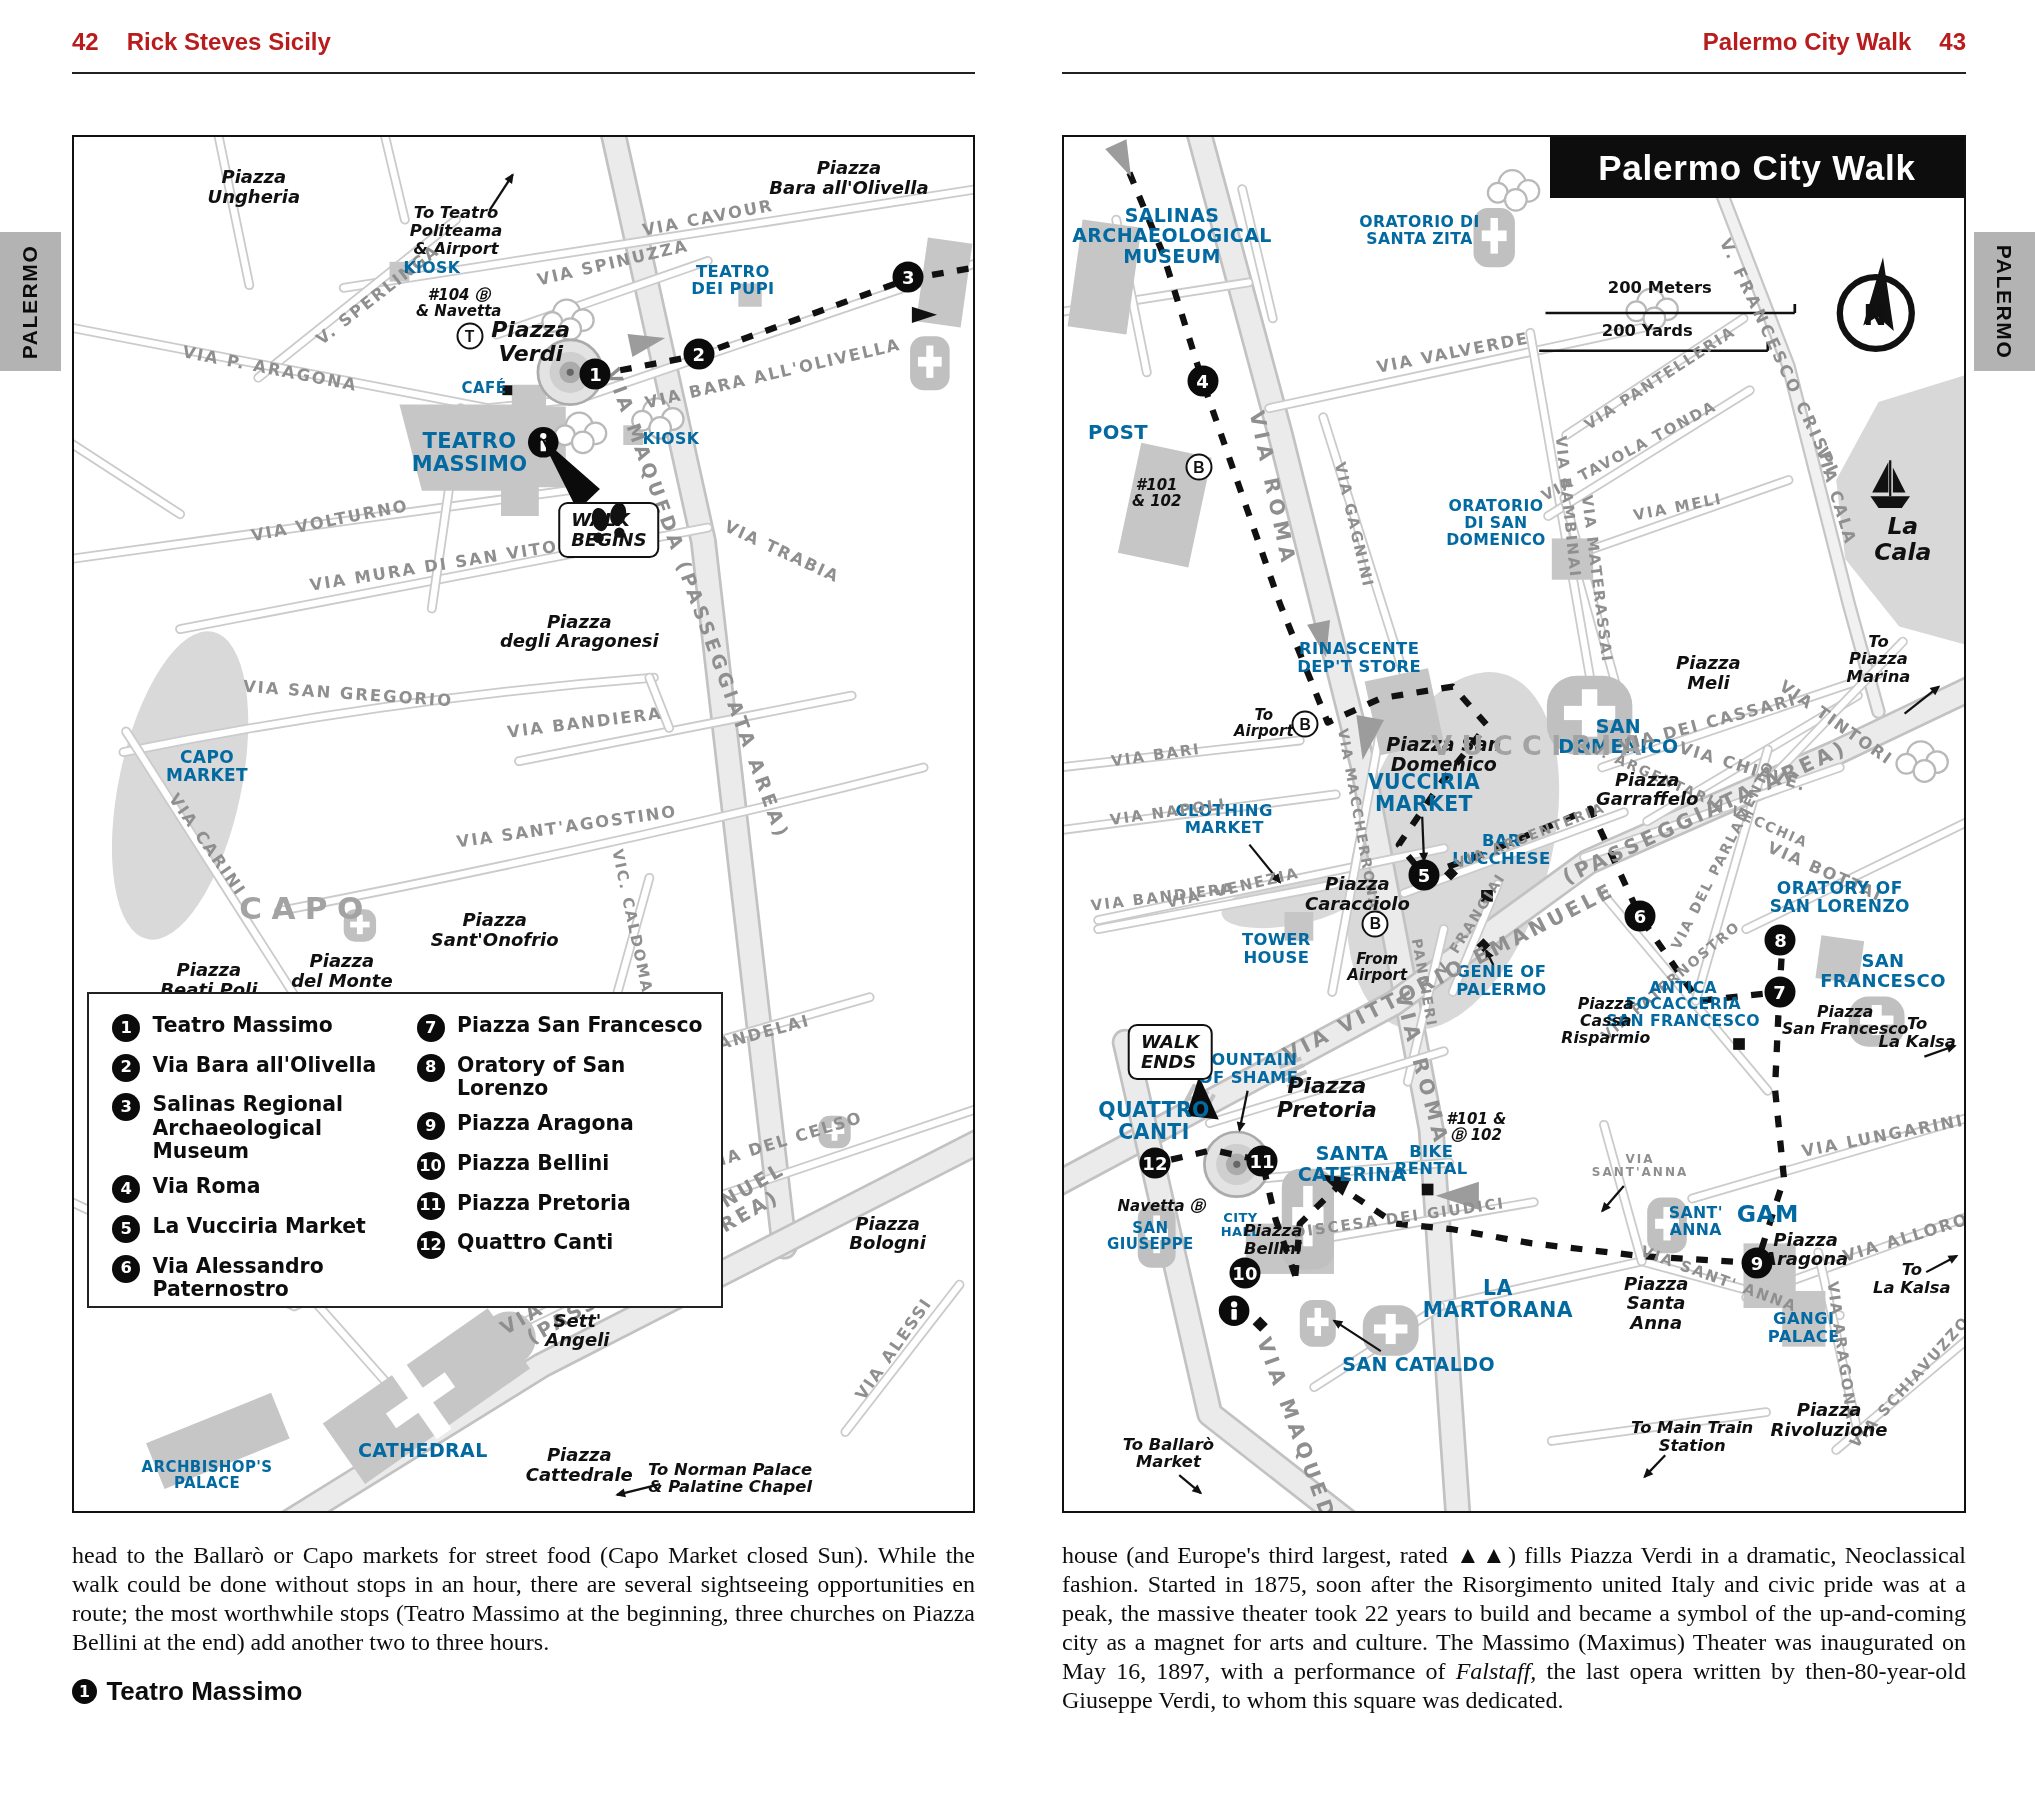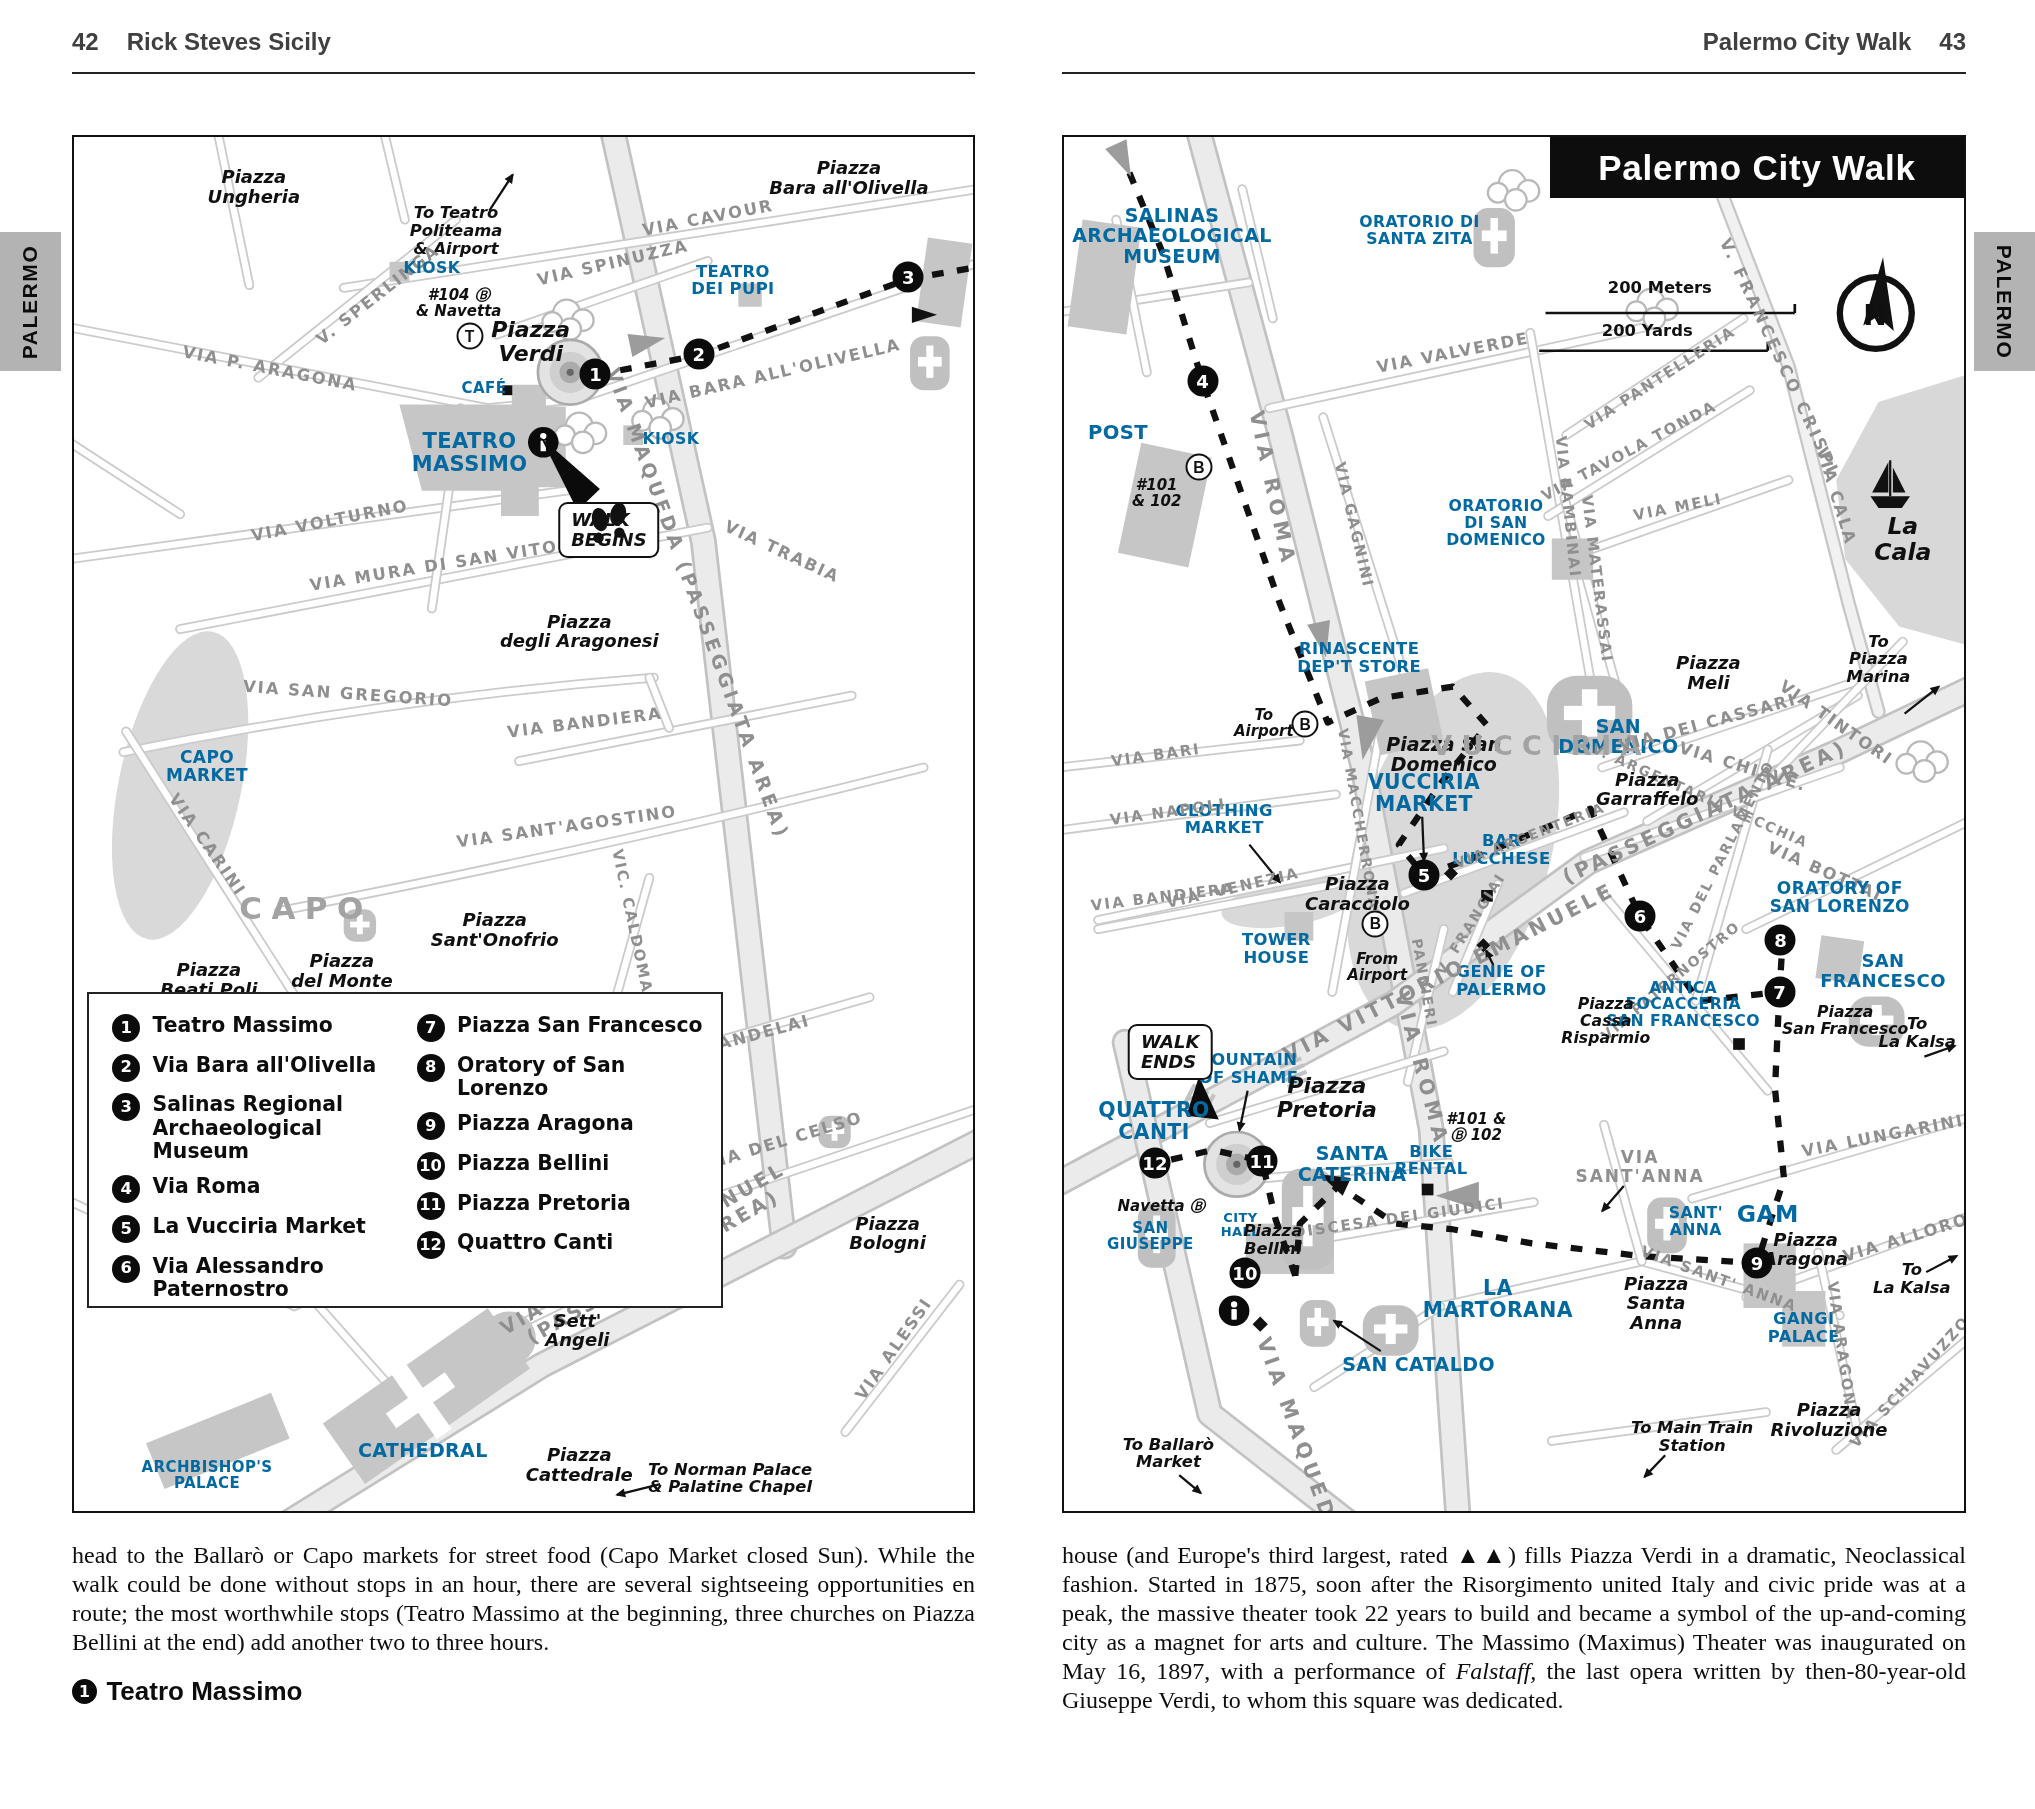--- a/index.html
+++ b/index.html
@@ -1,20 +1,20 @@
 <!DOCTYPE html>
 <html style="font-size:12.5px"><head>
 <meta charset="utf-8">
 <style>
   html,body{margin:0;padding:0;background:#777;}
   .page{position:relative;width:2035px;height:1809px;background:#ffffff;overflow:hidden;
         font-family:"Liberation Sans",sans-serif;}
   
   .hdr{position:absolute;top:28px;display:flex;gap:28px;align-items:baseline;
-       font-family:"Liberation Sans",sans-serif;font-weight:bold;font-size:24px;color:#404040;justify-content:flex-end;}
+       font-family:"Liberation Sans",sans-serif;font-weight:bold;font-size:24px;color:#b91c1c;justify-content:flex-end;}
   .hdr-left{left:72px;}
   .hdr-right{right:69px;}
   .rule{position:absolute;height:2.3px;background:#222;top:72px;}
   .rule-left{left:72px;width:903px;}
   .rule-right{left:1062px;width:904px;}
   
   .tab{position:absolute;top:232px;width:61px;height:139px;background:#b3b3b3;
        display:flex;align-items:center;justify-content:center;}
   .tab span{font-weight:bold;font-size:21px;letter-spacing:1.6px;color:#0c0c0c;white-space:nowrap;}
   .tab-left{left:0;}  .tab-left span{transform:rotate(-90deg);}
@@ -668,21 +668,21 @@
 La Kalsa</div>
         <div class="map-label poi" style="left: 20.5%; top: 67.8431%; transform: translate(-50%, -50%); font-size: 16.4px;">FOUNTAIN
 OF SHAME</div>
         <div class="map-label pz" style="left: 29.2%; top: 69.9346%; transform: translate(-50%, -50%); font-size: 22px;">Piazza
 Pretoria</div>
         <div class="map-label poi" style="left: 10%; top: 71.634%; transform: translate(-50%, -50%); font-size: 20.4px;">QUATTRO
 CANTI</div>
         <div class="map-label tr" style="left: 45.8%; top: 72.0261%; transform: translate(-50%, -50%);">#101 &amp;
 Ⓑ 102</div>
         <div class="map-label st" style="left: 39.8%; top: 67.8431%; transform: translate(-50%, -50%) rotate(75deg); font-size: 20.4px; letter-spacing: 5.5px;">VIA ROMA</div>
-        <div class="map-label st" style="left: 64%; top: 74.902%; transform: translate(-50%, -50%); font-size: 17px;">VIA
+        <div class="map-label st" style="left: 64%; top: 74.902%; transform: translate(-50%, -50%); font-size: 12px;">VIA
 SANT'ANNA</div>
         <div class="map-label poi" style="left: 32%; top: 74.7712%; transform: translate(-50%, -50%); font-size: 19px;">SANTA
 CATERINA</div>
         <div class="map-label poi" style="left: 40.8%; top: 74.5098%; transform: translate(-50%, -50%); font-size: 16.4px;">BIKE
 RENTAL</div>
         <div class="map-label st" style="left: 91%; top: 72.6797%; transform: translate(-50%, -50%) rotate(-11deg);">VIA LUNGARINI</div>
         <div class="map-label tr" style="left: 10.8%; top: 77.7778%; transform: translate(-50%, -50%);">Navetta Ⓑ</div>
         <div class="map-label poi" style="left: 19.6%; top: 79.2157%; transform: translate(-50%, -50%); font-size: 13px;">CITY
 HALL</div>
         <div class="map-label st" style="left: 37.2%; top: 78.6928%; transform: translate(-50%, -50%) rotate(-8deg); font-size: 15px;">DISCESA DEI GIUDICI</div>

